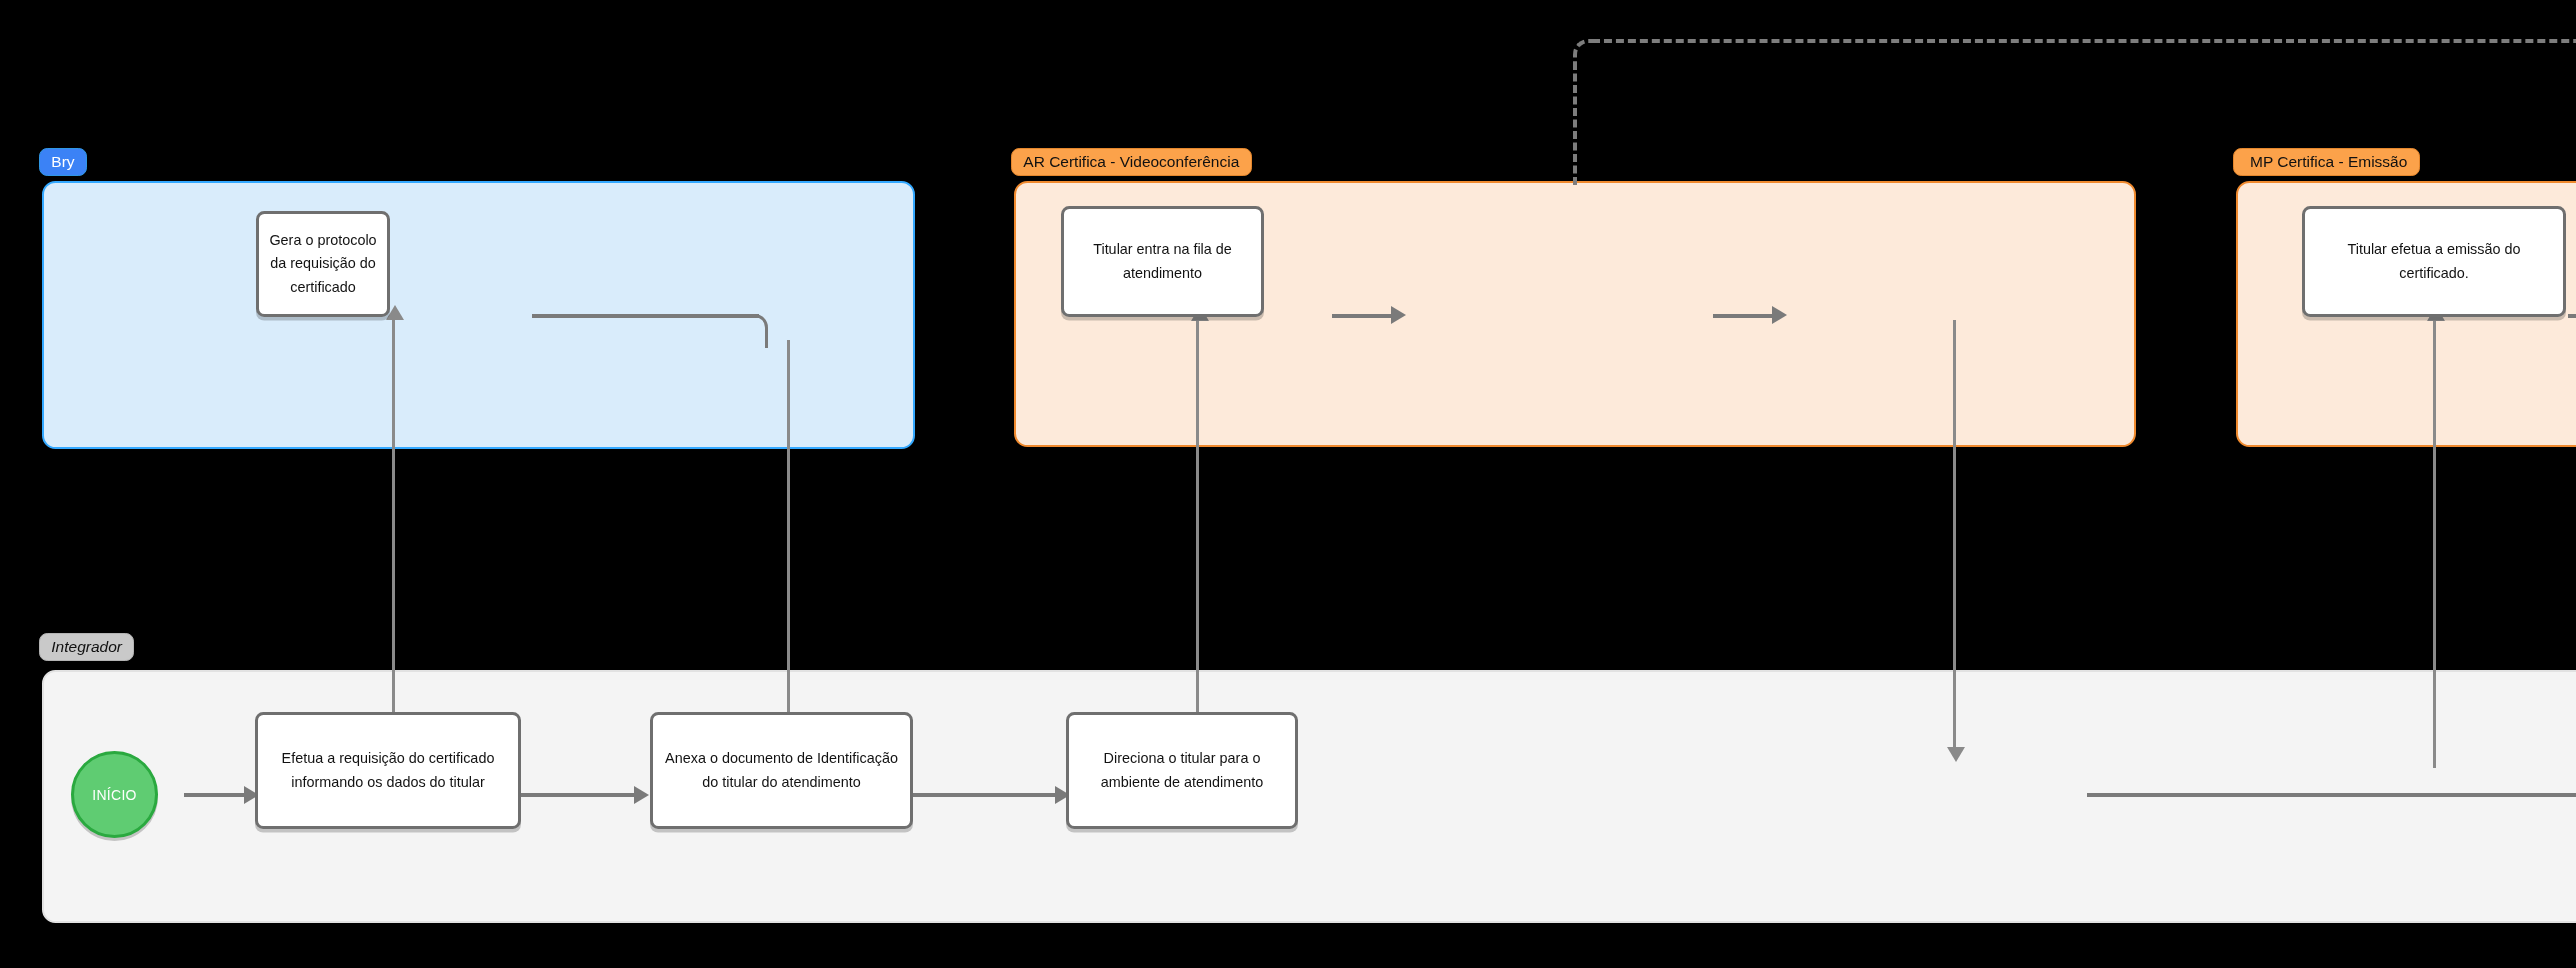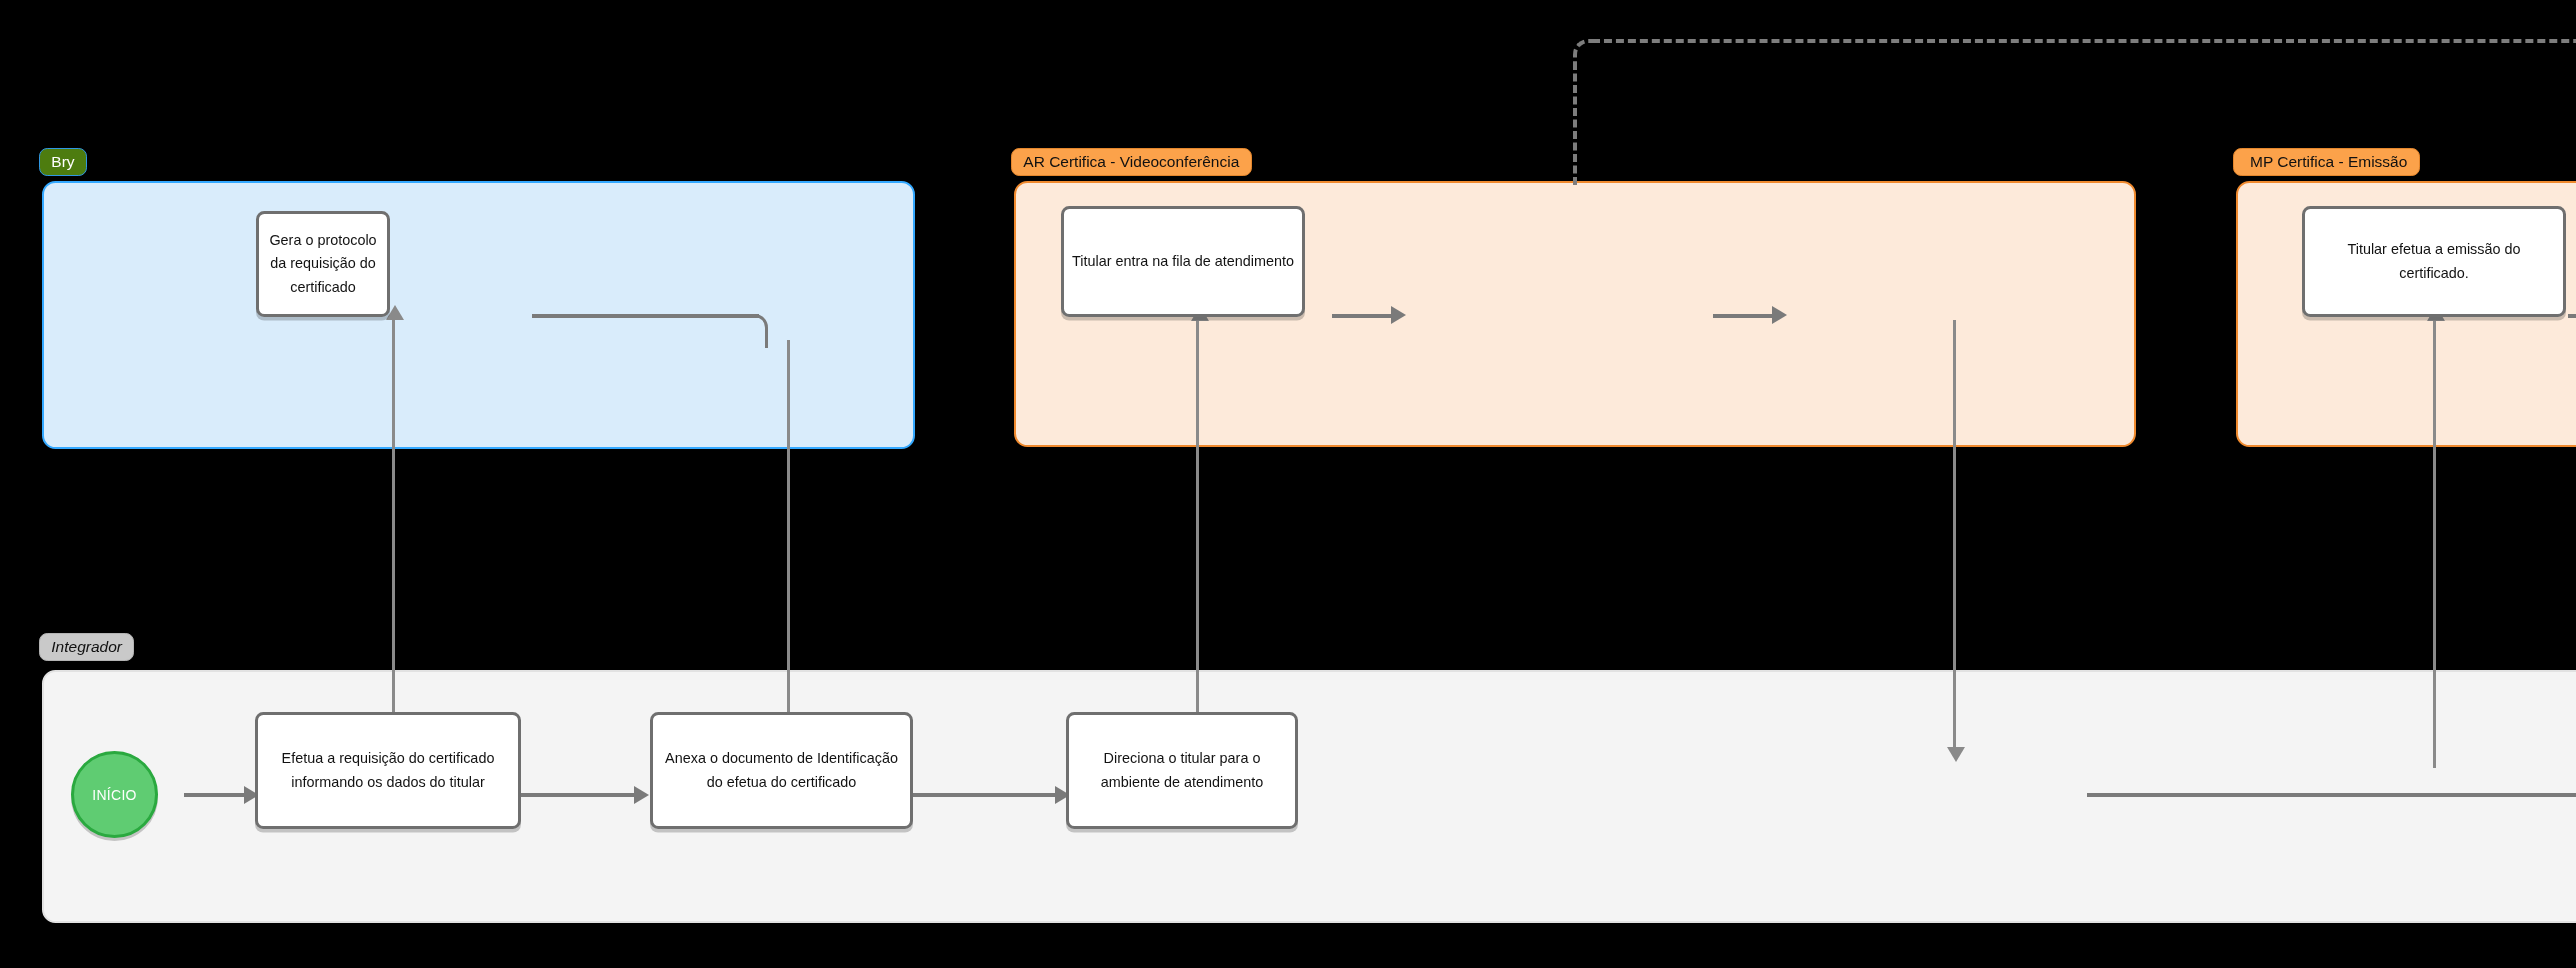--- a/index.html
+++ b/index.html
@@ -15,21 +15,21 @@
   .pool.ar,.pool.mp{background:#fdeada;border:2.6px solid #f08a2e;
             box-shadow:0 3.1px 0 rgba(0,0,0,.18);}
   .pool.integrador{background:#f4f4f4;border:2.1px solid #e2e2e2;
             box-shadow:0 3.6px 0 rgba(0,0,0,.22);}
 
   
   .pool-badge{position:absolute;border-radius:8.2px;box-sizing:border-box;
      display:flex;align-items:center;justify-content:center;
      font-size:15.5px;line-height:1;white-space:nowrap;padding:0 11.3px;height:28px;
      box-shadow:0 2.1px 0 rgba(0,0,0,.25);}
-  .pool-badge.bry{background:#4d7c0f;border:1px solid #2f97e4;color:#ffffff;}
+  .pool-badge.bry{background:#3b82f6;border:1px solid #2f97e4;color:#ffffff;}
   .pool-badge.ar,.pool-badge.mp{background:#fca24a;border:1px solid #e4862c;color:#111;}
   .pool-badge.integrador{background:#c9c9c9;border:1px solid #b3b3b3;color:#111;}
 
   
   .task{position:absolute;background:#ffffff;border:3.1px solid #6f6f6f;
      border-radius:8.2px;box-sizing:border-box;
      display:flex;align-items:center;justify-content:center;text-align:center;
      padding:5.2px 7.2px;color:#121212;font-size:14.4px;line-height:1.62;
      box-shadow:0 3.6px 0 rgba(0,0,0,.20);}
 
@@ -128,36 +128,36 @@
   <div class="dash-corner" style="left:1573px;top:39px;width:23px;height:27px;
        border-right:none;border-bottom:none;border-top-left-radius:15.5px;
        border-top-right-radius:0;border-bottom-left-radius:0;"></div>
 
   <div class="dash-v" style="left:1573px;top:62px;height:123px;"></div>
 
   <div class="task" style="left:256px;top:211px;width:134px;height:106px;">
     <span>Gera o protocolo da requisição do certificado</span>
   </div>
 
-  <div class="task" style="left:1061px;top:206px;width:244px;height:111px;">
+  <div class="task" style="left:1061px;top:206px;width:203px;height:111px;">
     <span>Titular entra na fila de atendimento</span>
   </div>
 
   <div class="task" style="left:2302px;top:206px;width:264px;height:111px;">
     <span>Titular efetua a emissão do certificado.</span>
   </div>
 
   <div class="event start" style="left:71px;top:751px;width:87px;height:87px;align-items:center;">
     <span>INÍCIO</span>
   </div>
 
   <div class="task" style="left:255px;top:712px;width:266px;height:117px;">
     <span>Efetua a requisição do certificado informando os dados do titular</span>
   </div>
   <div class="task" style="left:650px;top:712px;width:263px;height:117px;">
-    <span>Anexa o documento de Identificação do efetua do certificado</span>
+    <span>Anexa o documento de Identificação do titular do atendimento</span>
   </div>
   <div class="task" style="left:1066px;top:712px;width:232px;height:117px;">
     <span>Direciona o titular para o ambiente de atendimento</span>
   </div>
 
 </div>
 
 
 </body></html>

